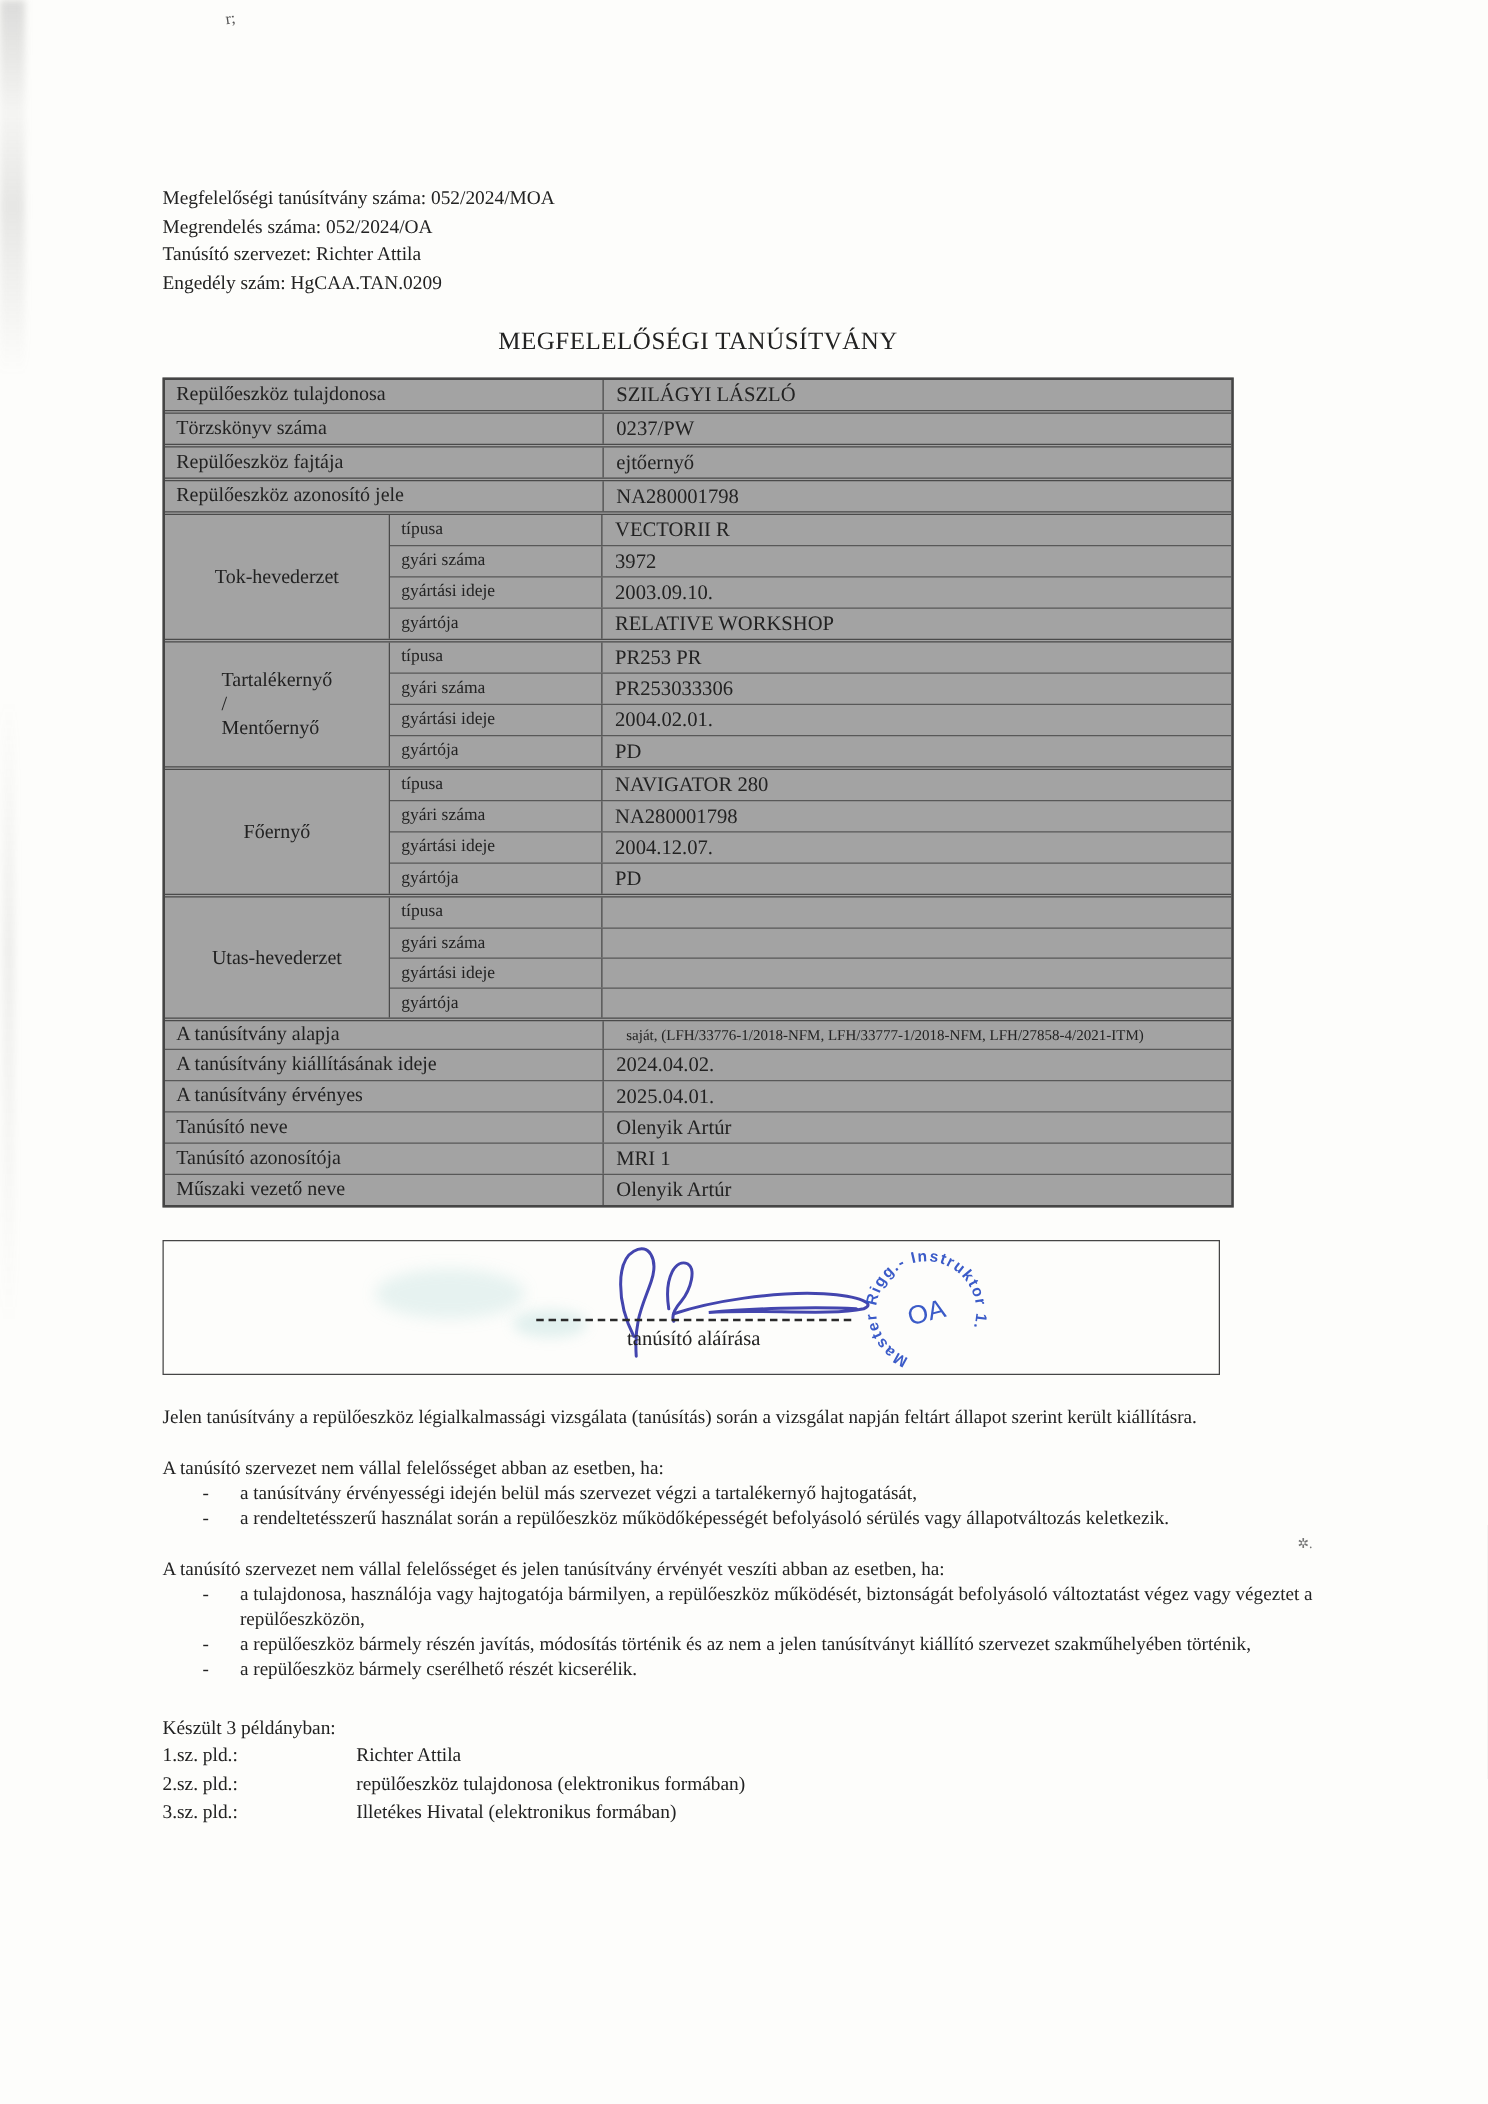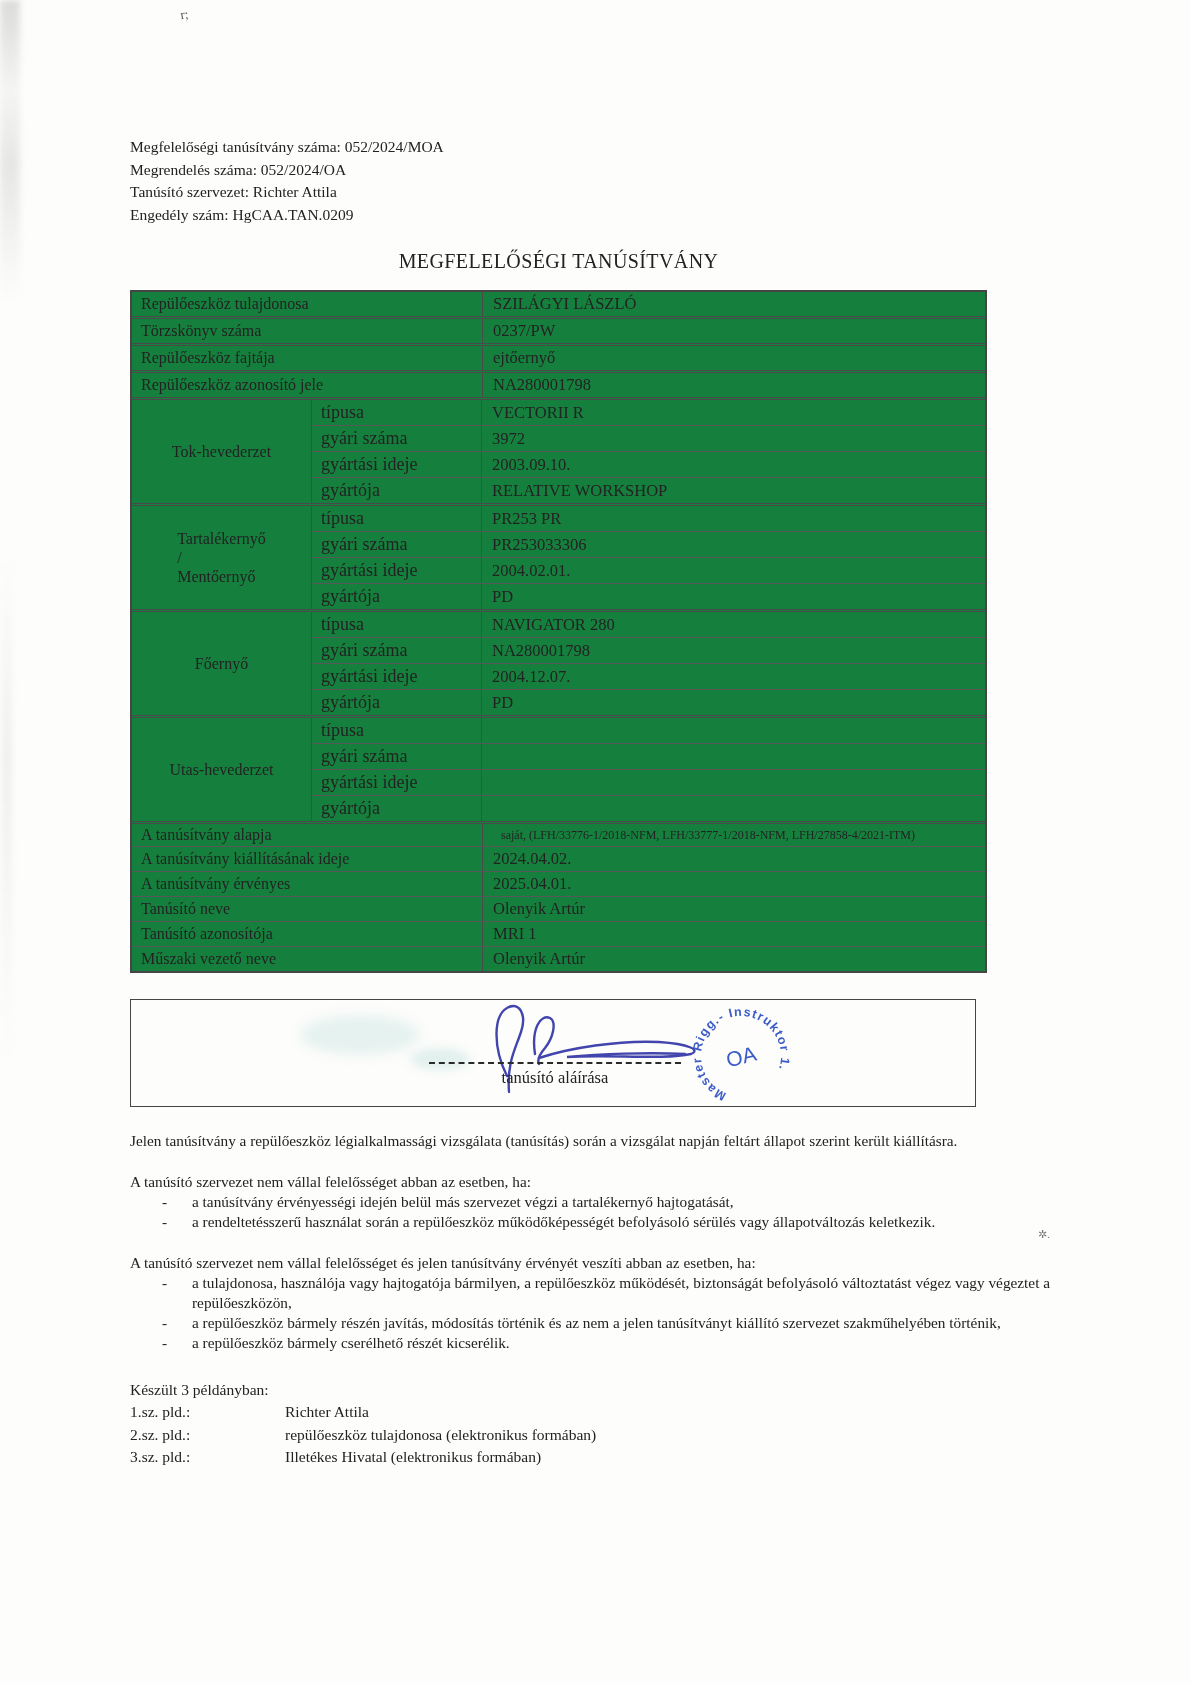--- a/index.html
+++ b/index.html
@@ -16,43 +16,43 @@
     filter:blur(3px); }
   .edge-blotch2 { left:2px; top:560px; width:10px; height:500px;
     background:linear-gradient(180deg, rgba(140,140,140,0) 0%, rgba(140,140,140,.12) 40%, rgba(140,140,140,0) 100%);
     filter:blur(3px); }
   .pen-mark { left:180px; top:5px; width:34px; height:12px; color:#555; font-size:13px; transform:rotate(-8deg); }
   .cyan-smudge1 { left:300px; top:1015px; width:120px; height:40px; background:rgba(90,180,175,.14); border-radius:50%; filter:blur(6px); }
   .cyan-smudge2 { left:410px; top:1048px; width:60px; height:22px; background:rgba(90,180,175,.17); border-radius:50%; filter:blur(5px); }
   .cyan-smudge3 { left:320px; top:930px; width:40px; height:16px; background:rgba(90,180,175,.16); border-radius:50%; filter:blur(4px); }
   .tiny-star { left:1038px; top:1228px; color:#777; font-size:11px; }
 
-  .content { position:absolute; left:130px; top:136px; width:932px; }
+  .content { position:absolute; left:130px; top:148px; width:932px; }
 
   .hdr-line { font-size:15.5px; line-height:22.5px; }
   .doc-title { width:857px; margin-top:24px; text-align:center;
     font-size:20px; font-weight:normal; letter-spacing:.4px; }
 
   
-  .tbl { width:857px; margin-top:17px; border:2px solid #454545; background:#15803d; }
+  .tbl { width:857px; margin-top:17px; border:2px solid #454545; background:#a3a3a3; }
   .row { display:flex; min-height:24px; align-items:center; }
   .sep-dbl { border-top:3px double #4a4a4a; }
   .sep-sgl { border-top:1px solid #585858; }
   .lbl { width:350px; padding:2px 6px 2px 9px; font-size:16px; align-self:center; }
   .val { flex:1; align-self:stretch; display:flex; align-items:center;
     border-left:1.5px solid #4a4a4a; padding:2px 6px 2px 10px; font-size:16.5px; }
   .val.small { font-size:12px; padding-left:18px; }
 
   .group { display:flex; }
   .gname { width:180px; border-right:1.5px solid #4a4a4a; display:flex;
     align-items:center; justify-content:center; 
     font-size:16px; white-space:pre-line; line-height:19px; padding:2px; }
   .grows { flex:1; display:flex; flex-direction:column; }
   .subrow { display:flex; min-height:24px; align-items:stretch; }
-  .sublbl { width:169px; padding:2px 4px 2px 9px; font-size:18px; display:flex; align-items:center;text-align:right; }
+  .sublbl { width:169px; padding:2px 4px 2px 9px; font-size:14px; display:flex; align-items:center;text-align:right; }
   .subrow .val { border-left:1.5px solid #4a4a4a;text-align:center; }
 
   
   .sig-box { position:relative; width:846px; height:108px; margin-top:26px;
     border:1.6px solid #454545; }
   .sig-dash-line { position:absolute; left:298px; top:62px; width:252px;
     border-bottom:2.5px dashed #2a2a2a; }
   .sig-caption { position:absolute; left:298px; top:68px; width:252px;
     text-align:center; font-size:16.5px; }
   .sig-ink { position:absolute; left:318px; top:-12px; }

